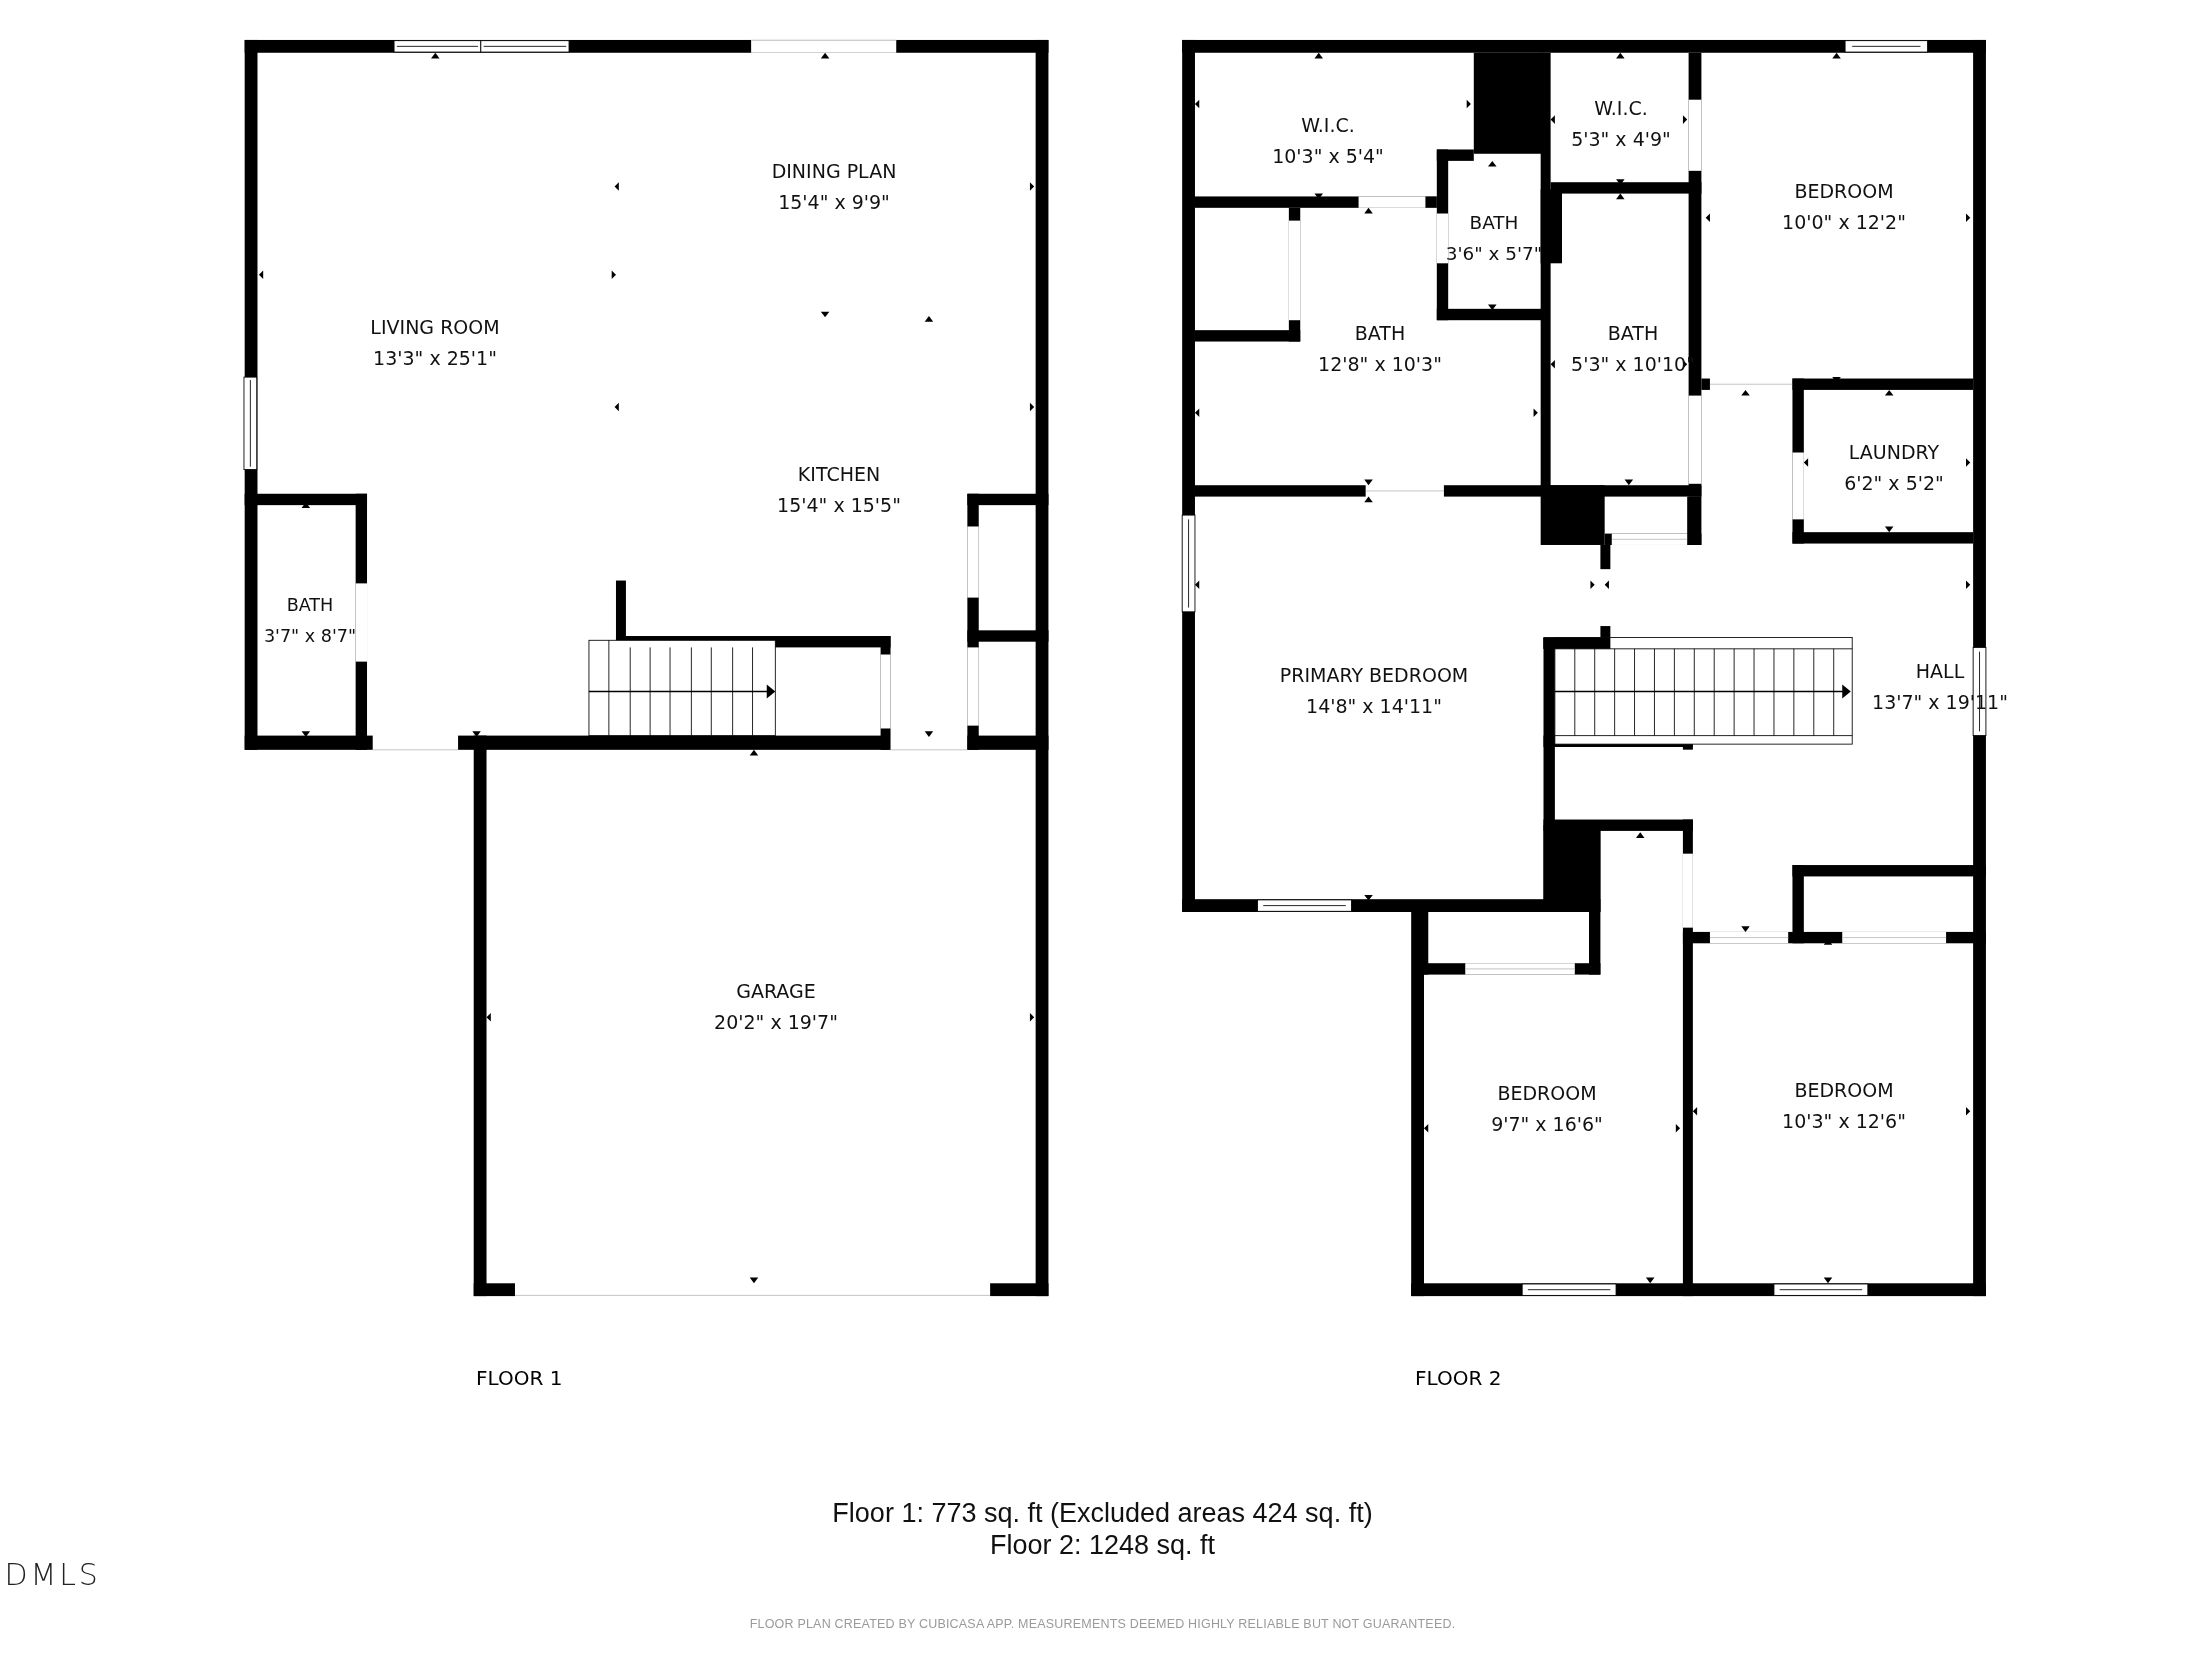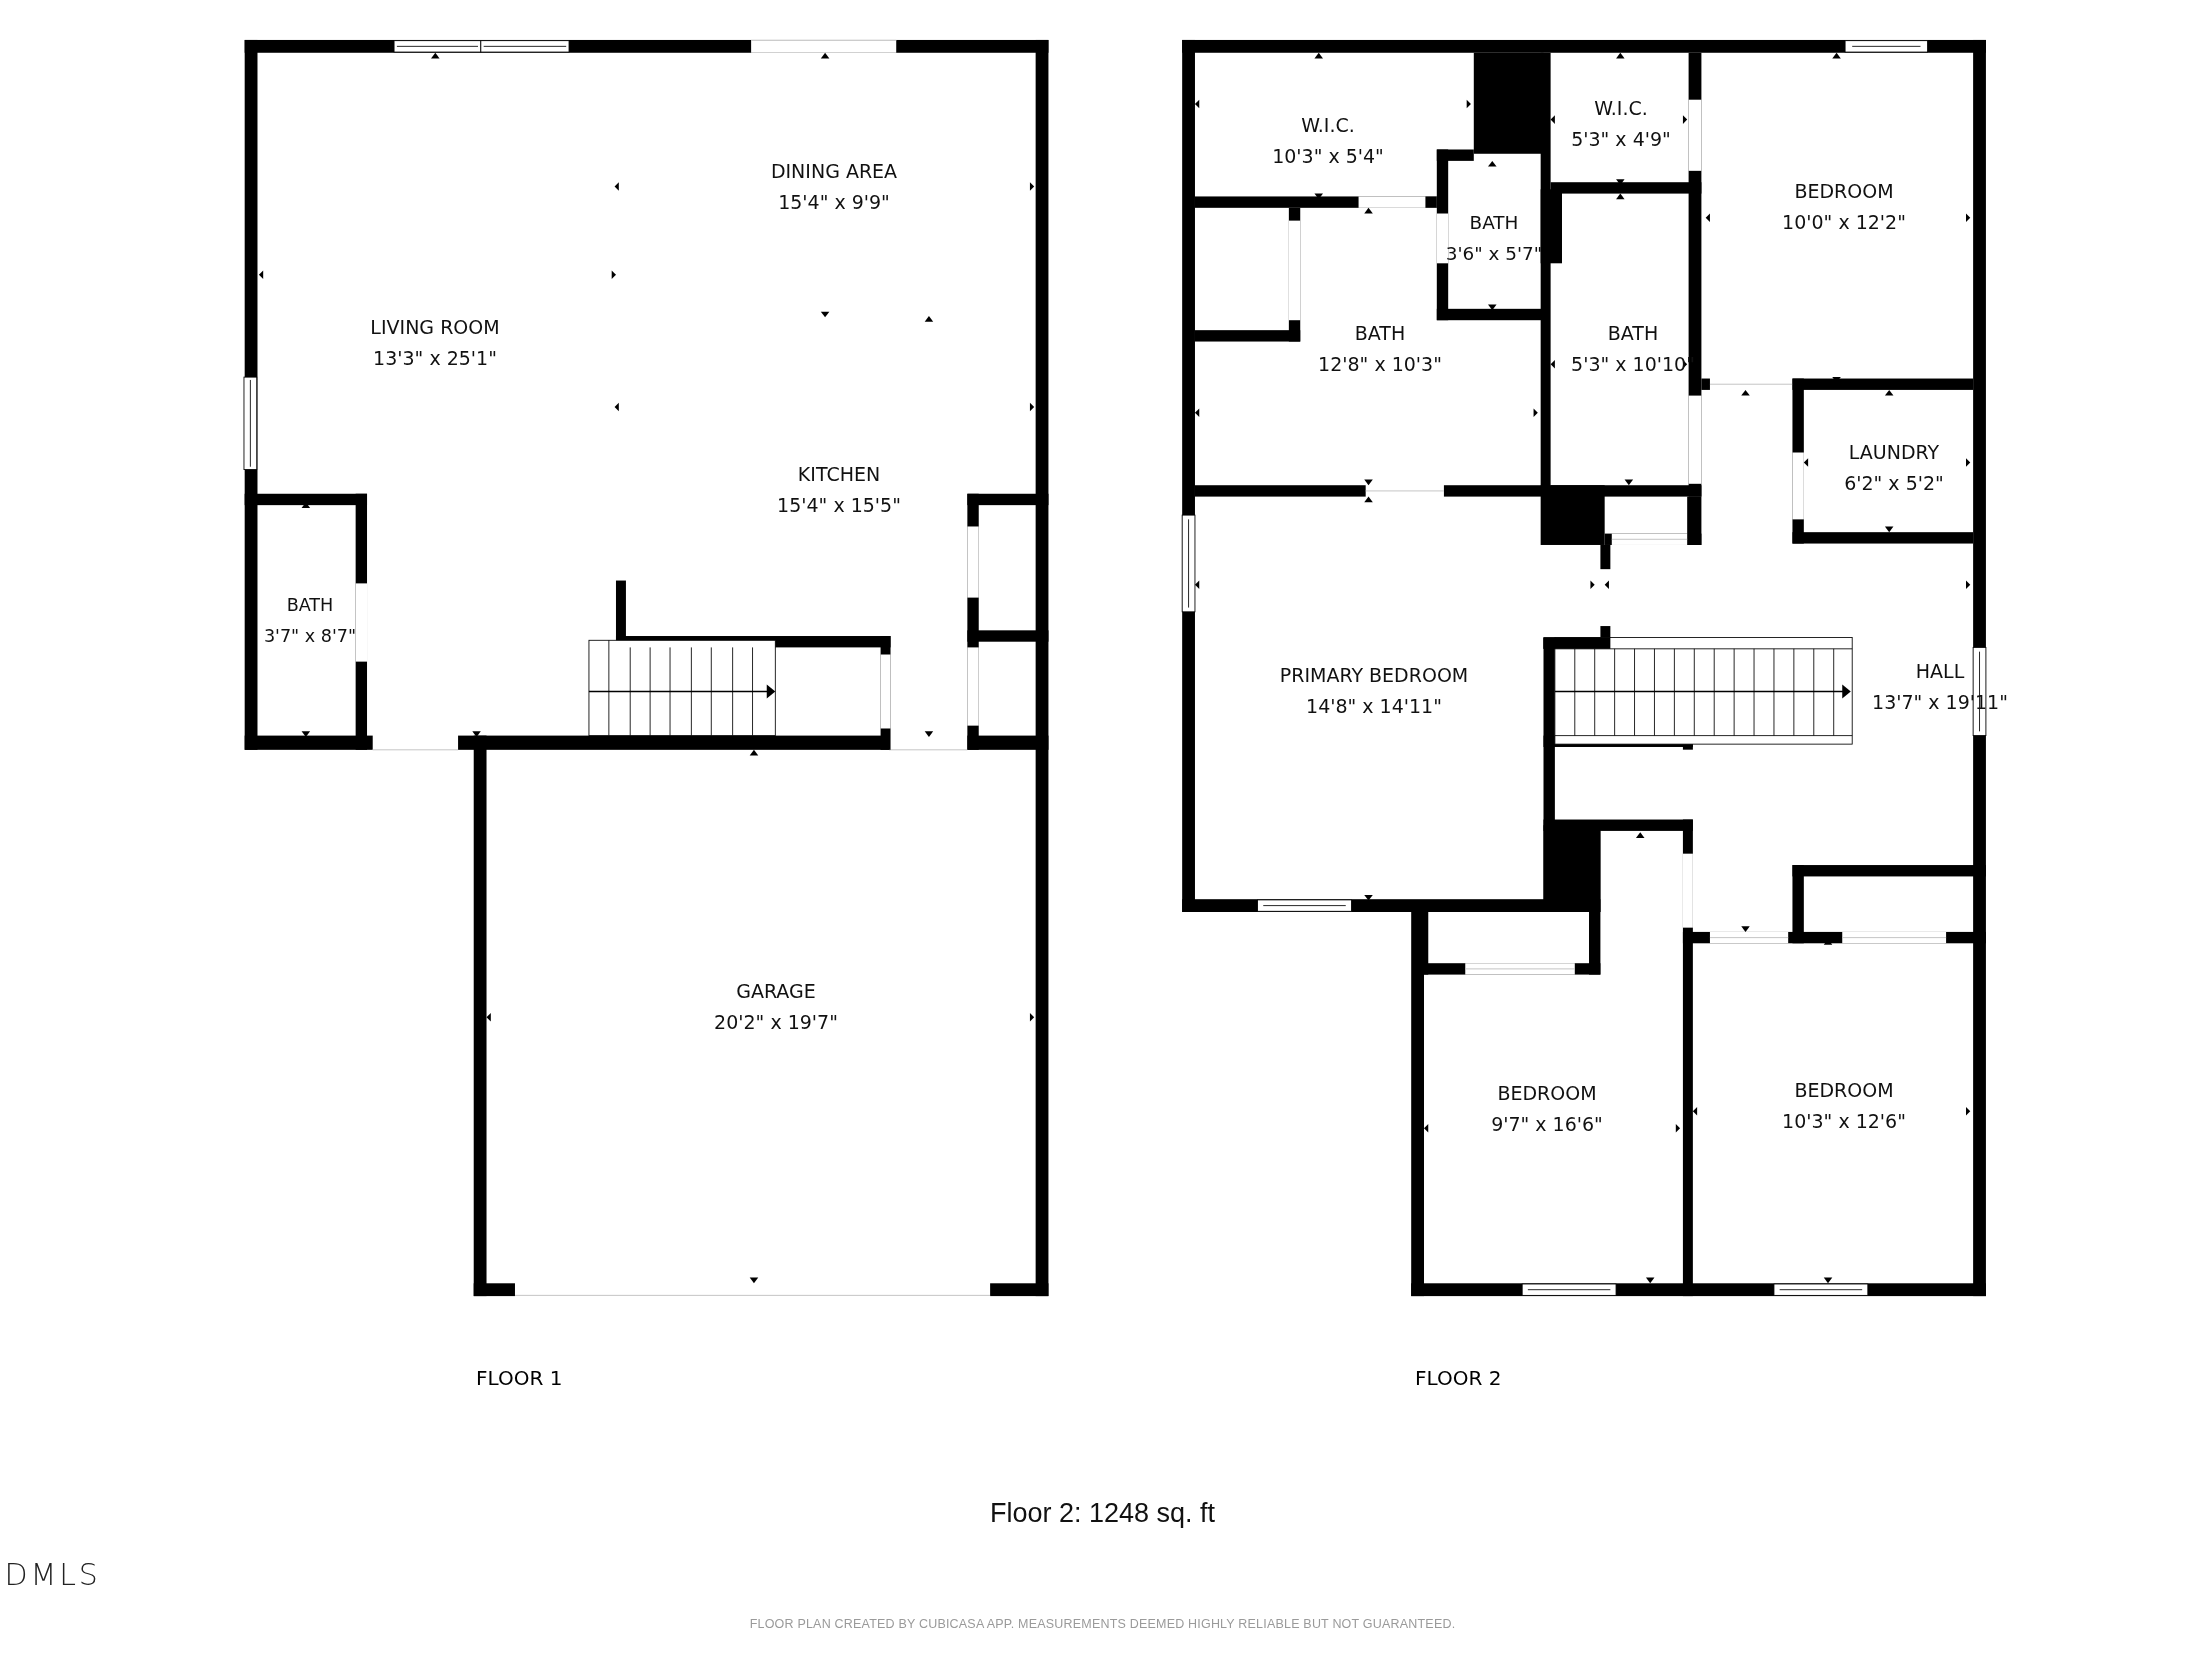--- a/index.html
+++ b/index.html
@@ -255,21 +255,21 @@
     <polygon class="mk" points="1282,898 1285,902 1288,898"></polygon>
     <polygon class="mk" points="1224,651 1227,655 1230,651"></polygon>
   </g>
 </svg>
 
 <div class="room-label" style="left:435px; top:312px;">
   <div>LIVING ROOM</div>
   <div>13'3" x 25'1"</div>
 </div>
 <div class="room-label" style="left:834px; top:156px;">
-  <div>DINING AREA</div>
+  <div>DINING PLAN</div>
   <div>15'4" x 9'9"</div>
 </div>
 <div class="room-label" style="left:839px; top:459px;">
   <div>KITCHEN</div>
   <div>15'4" x 15'5"</div>
 </div>
 <div class="room-label" style="left:310px; top:590px; font-size:17.6px;">
   <div>BATH</div>
   <div>3'7" x 8'7"</div>
 </div>
@@ -319,17 +319,18 @@
   <div>BEDROOM</div>
   <div>9'7" x 16'6"</div>
 </div>
 <div class="room-label" style="left:1844px; top:1075px;">
   <div>BEDROOM</div>
   <div>10'3" x 12'6"</div>
 </div>
 <div class="floor-label" style="left:1415px; top:1366px;">FLOOR 2</div>
 
 <div class="summary">
+  <div class="s2">Floor 1: 773 sq. ft (Excluded areas 424 sq. ft)</div>
   <div class="s2">Floor 2: 1248 sq. ft</div>
 </div>
 <div class="disclaimer">FLOOR PLAN CREATED BY CUBICASA APP. MEASUREMENTS DEEMED HIGHLY RELIABLE BUT NOT GUARANTEED.</div>
 <div class="logo">DMLS</div>
 
 
 </body></html>

